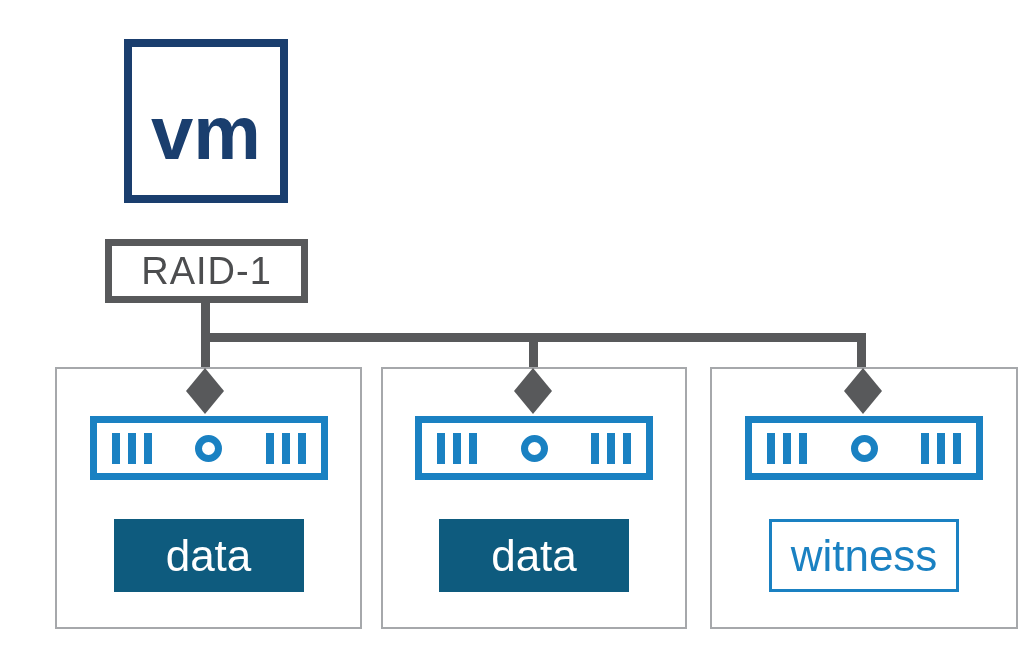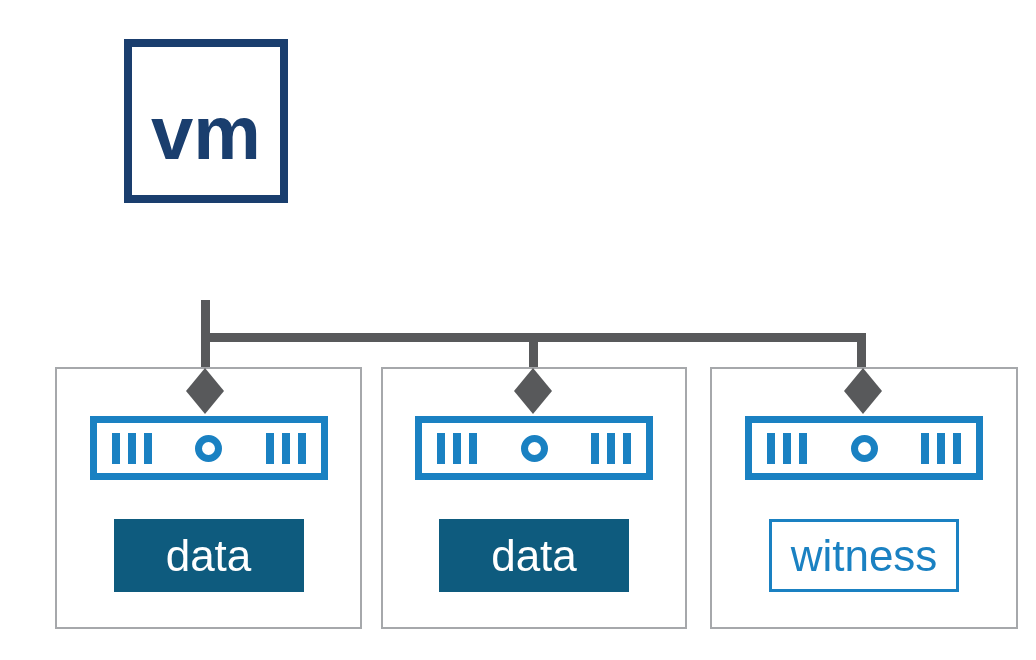--- a/index.html
+++ b/index.html
@@ -147,20 +147,23 @@
 </style>
 </head>
 <body>
 
 <div class="canvas">
 
   <div class="vm-box">
     <span class="vm-label">vm</span>
   </div>
 
+  <div class="raid-box">
+    <span class="raid-label">RAID-1</span>
+  </div>
 
   <div class="line vline-main"></div>
   <div class="line hline"></div>
   <div class="line vline-mid"></div>
   <div class="line vline-right"></div>
 
   <div class="diamond diamond-1"></div>
   <div class="diamond diamond-2"></div>
   <div class="diamond diamond-3"></div>
 

